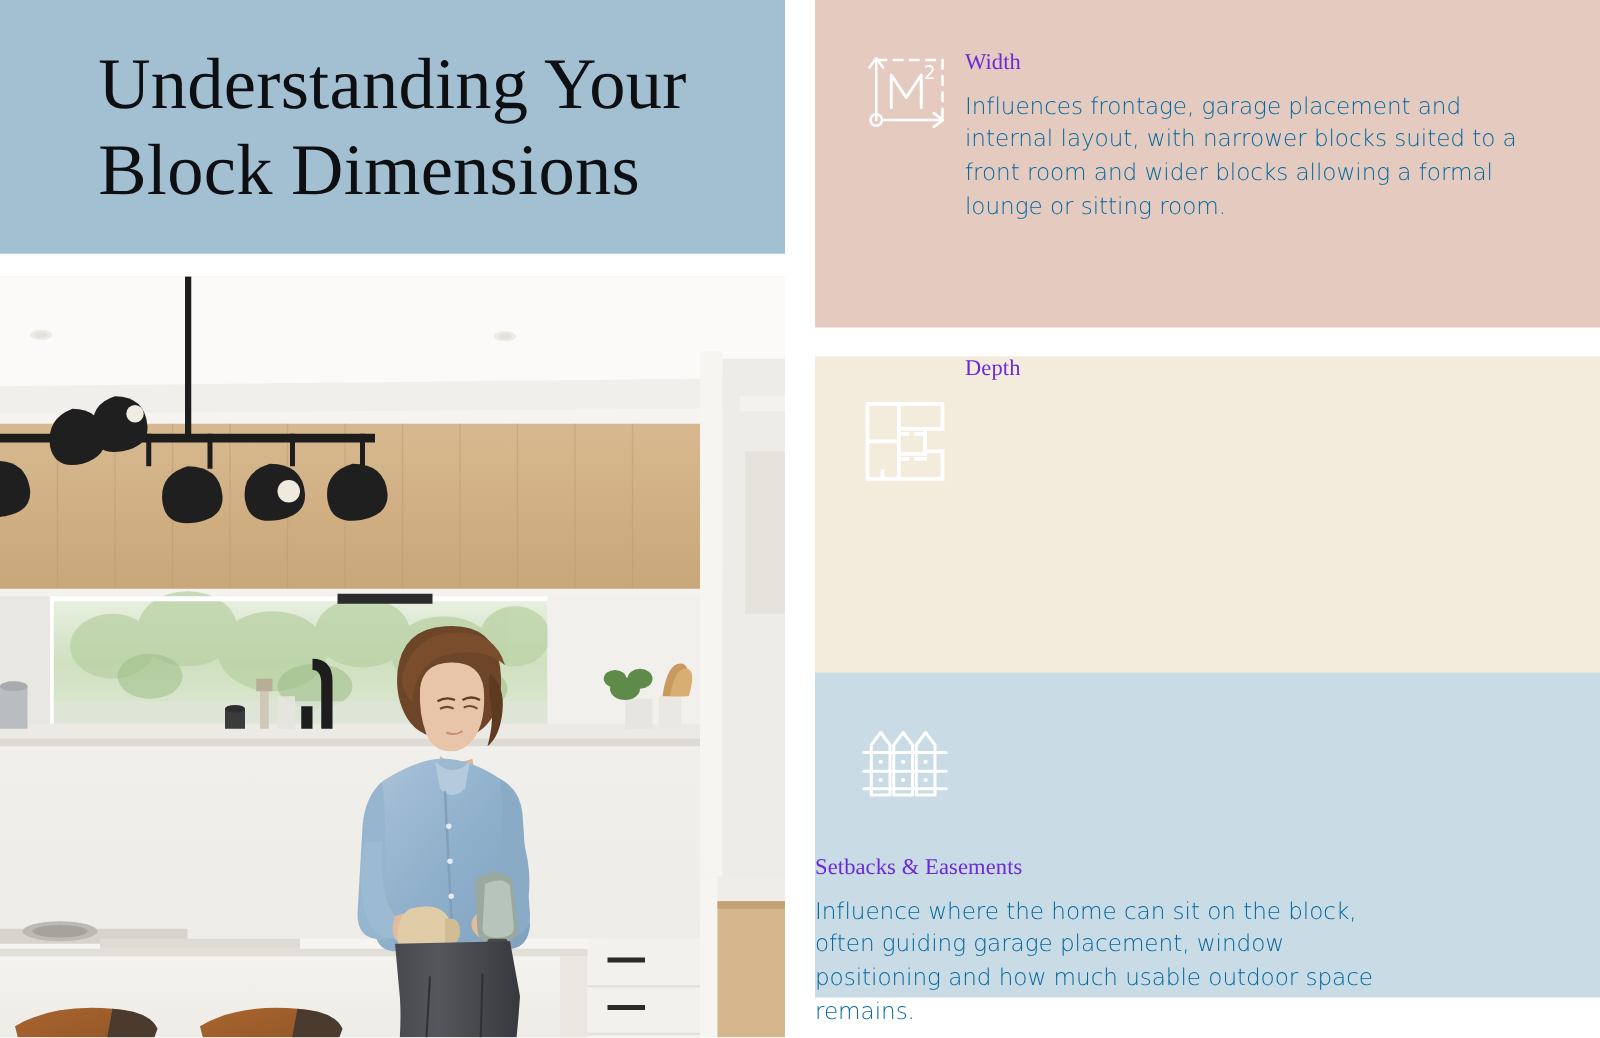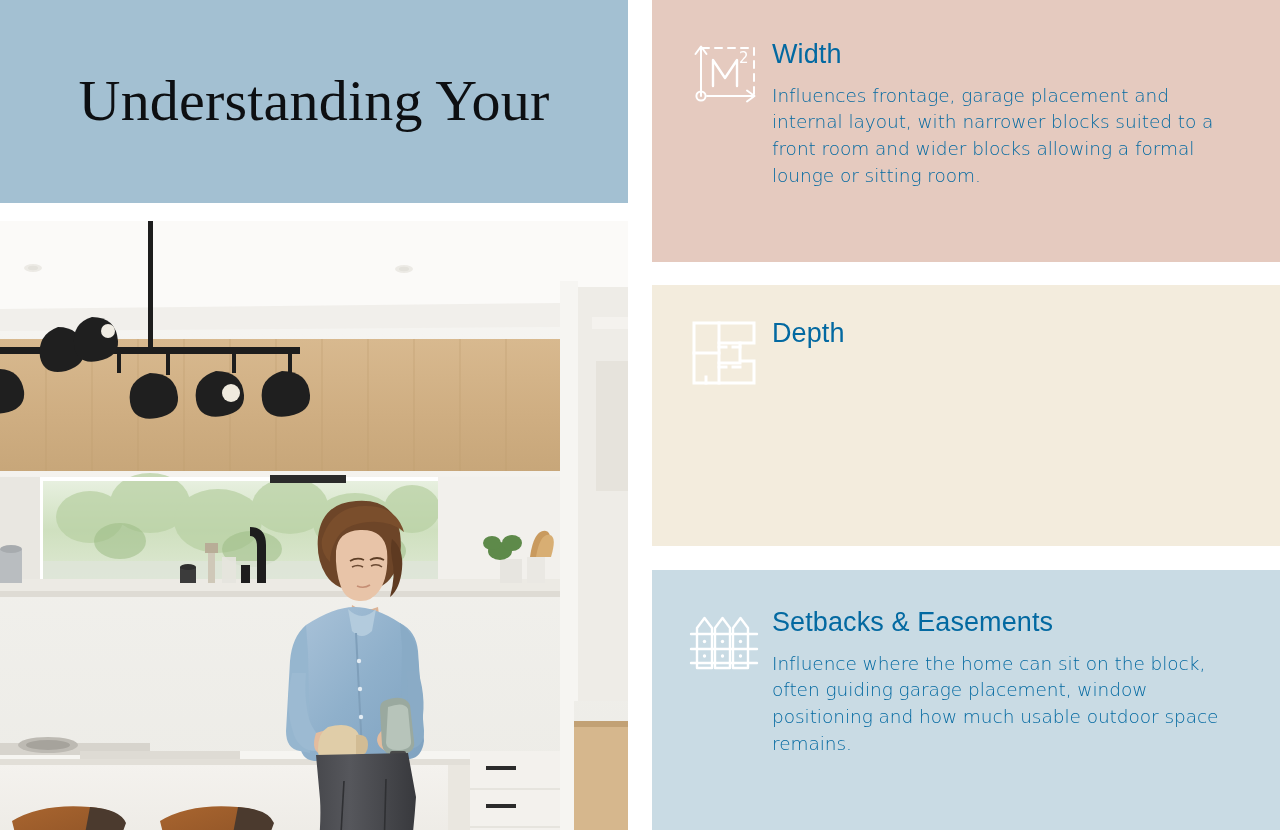--- a/index.html
+++ b/index.html
@@ -70,48 +70,48 @@
   .card {
     position: absolute;
     left: 0;
     width: 628px;
     display: flex;
     align-items: flex-start;
   }
 
   .card-1 { top: 0;   height: 262px; background: #e5cabf; }
   .card-2 { top: 285px; height: 261px; background: #f3ecdd; }
-  .card-3 { top: 570px; height: 260px; background: #c9dbe4; }
+  .card-3 { top: 538px; height: 260px; background: #c9dbe4; flex-direction: column; }
 
   .card-icon {
     flex: 0 0 auto;
     width: 120px;
     display: flex;
     align-items: flex-start;
     justify-content: center;
     padding-left: 24px;
   }
   .card-1 .card-icon { padding-top: 38px; }
   .card-2 .card-icon { padding-top: 32px; }
   .card-3 .card-icon { padding-top: 36px; }
 
   .card-body {
     flex: 1 1 auto;
     padding-right: 36px;
   }
   .card-1 .card-body { padding-top: 40px; }
-  .card-2 .card-body { padding-top: 34px; }
+  .card-2 .card-body { }
   .card-3 .card-body { padding-top: 38px; }
 
   .card-title {
-    font-family: Liberation Sans, sans-serif;
+    font-family: Liberation Serif, serif;
     font-weight: 300;
-    font-size: 27px;
+    font-size: 18px;
     line-height: 1.1;
-    color: #0369a1;
+    color: #6d28d9;
     letter-spacing: 0.1px;
     margin-bottom: 13px;
   }
 
   .card-text {
     font-family: "DejaVu Sans", sans-serif;
     font-weight: 300;
     font-size: 18.5px;
     line-height: 1.44;
     color: #0369a1;
@@ -124,20 +124,21 @@
 </head>
 <body>
 
 <div class="page">
 
   <div class="left-col">
 
     <div class="title-panel">
       <div class="title-text">
         <div>Understanding Your</div>
+        <div>Block Dimensions</div>
       </div>
     </div>
 
     <div class="photo">
       <svg viewBox="0 0 628 609" xmlns="http://www.w3.org/2000/svg" aria-hidden="true">
         <defs>
           <linearGradient id="gWall" x1="0" y1="0" x2="0" y2="1">
             <stop offset="0" stop-color="#f7f6f3"></stop>
             <stop offset="1" stop-color="#ecebe6"></stop>
           </linearGradient>

